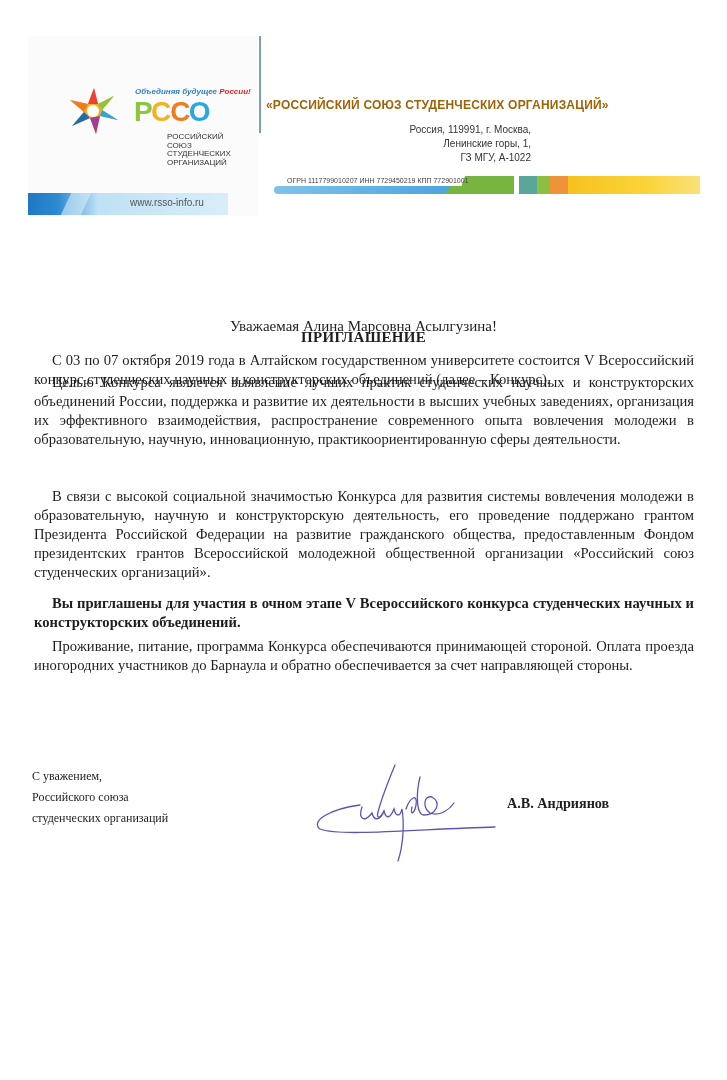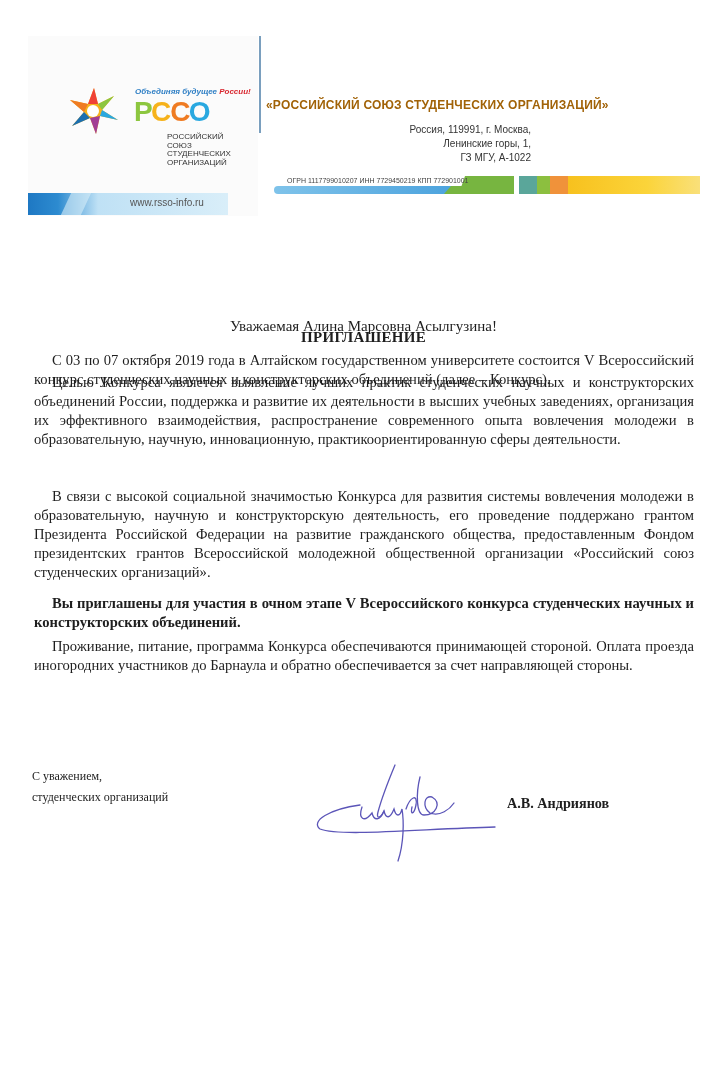--- a/index.html
+++ b/index.html
@@ -116,20 +116,21 @@
 <div class="greeting">Уважаемая Алина Марсовна Асылгузина!</div>
 
 <div class="para p1" lang="ru">С 03 по 07 октября 2019 года в Алтайском государственном университете состоится V Всероссийский конкурс студенческих научных и конструкторских объединений (далее – Конкурс).</div>
 <div class="para p2" lang="ru">Целью Конкурса является выявление лучших практик студенческих научных и конструкторских объединений России, поддержка и развитие их деятельности в высших учебных заведениях, организация их эффективного взаимодействия, распространение современного опыта вовлечения молодежи в образовательную, научную, инновационную, практикоориентированную сферы деятельности.</div>
 <div class="para p3" lang="ru">В связи с высокой социальной значимостью Конкурса для развития системы вовлечения молодежи в образовательную, научную и конструкторскую деятельность, его проведение поддержано грантом Президента Российской Федерации на развитие гражданского общества, предоставленным Фондом президентских грантов Всероссийской молодежной общественной организации «Российский союз студенческих организаций».</div>
 <div class="para p4" lang="ru">Вы приглашены для участия в очном этапе V Всероссийского конкурса студенческих научных и конструкторских объединений.</div>
 <div class="para p5" lang="ru">Проживание, питание, программа Конкурса обеспечиваются принимающей стороной. Оплата проезда иногородних участников до Барнаула и обратно обеспечивается за счет направляющей стороны.</div>
 
 <div class="closing">
   <div>С уважением,</div>
+  <div>Российского союза</div>
   <div>студенческих организаций</div>
 </div>
 
 <svg class="signature" viewBox="0 0 210 108" fill="none" stroke="#5b55b8" stroke-width="1.3" stroke-linecap="round">
   <path d="M95,8 C90,20 82,40 78,55 C76,62 80,62 84,54"></path>
   <path d="M60,48 C30,52 10,64 20,72 C40,80 120,72 195,70"></path>
   <path d="M62,50 C58,62 64,66 72,56 C74,64 80,64 84,54 C86,62 90,62 94,52 C96,60 100,60 102,52 C104,64 104,86 98,104"></path>
   <path d="M106,52 C110,40 118,36 116,48 C114,58 110,58 112,50"></path>
   <path d="M120,20 C116,36 116,58 124,58 C136,58 142,46 132,40 C124,38 122,50 130,56 C140,60 150,52 154,46"></path>
 </svg>

